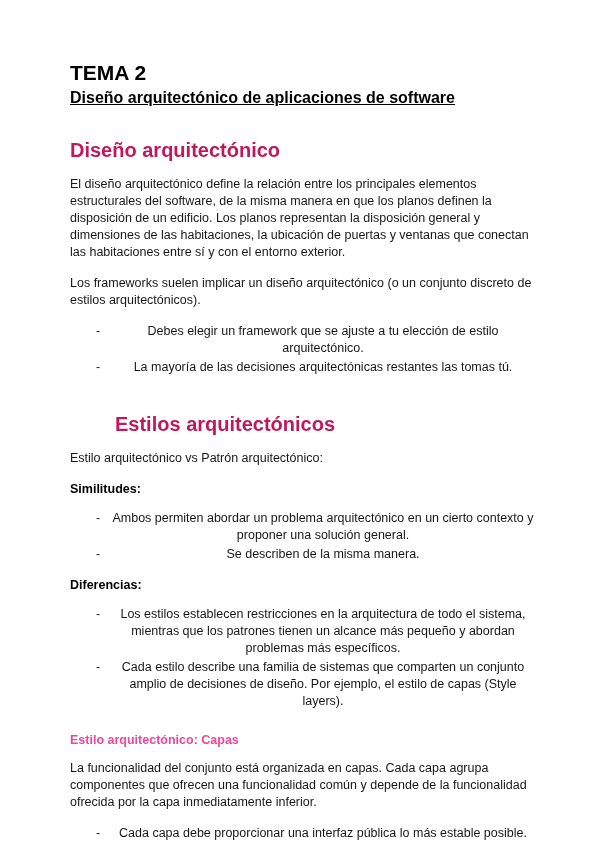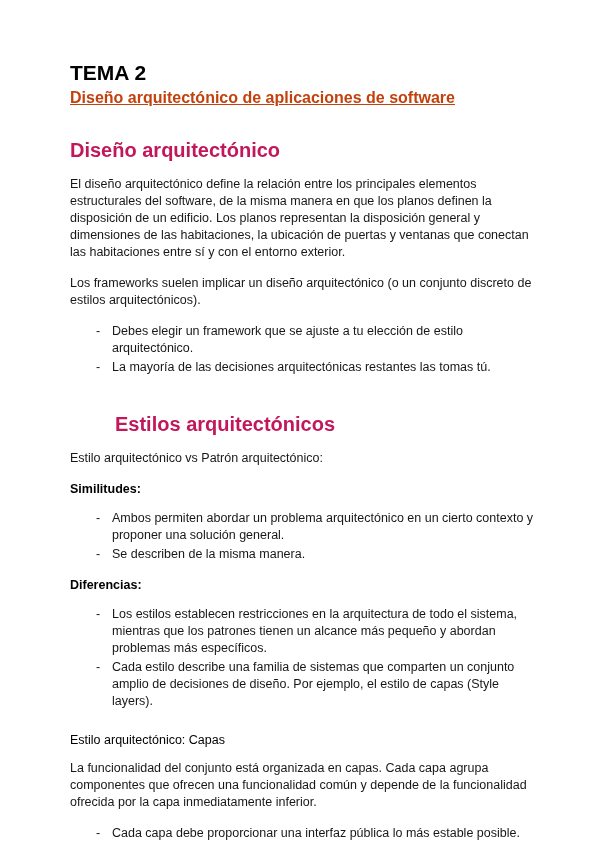--- a/index.html
+++ b/index.html
@@ -25,55 +25,56 @@
   h1.title {
     font-size: 21px;
     font-weight: bold;
     color: #000000;
     margin: 0 0 3px 0;
     line-height: 1.2;
   }
   h2.subtitle {
     font-size: 16px;
     font-weight: bold;
-    color: #c2410c;
+    color: #000000;
     text-decoration: underline;
     margin: 0 0 30px 0;
     line-height: 1.25;
   }
   h3.section-heading {
     font-size: 20px;
     font-weight: bold;
     color: #c2185b;
     margin: 0 0 13px 0;
     line-height: 1.25;
   }
   h3.section-heading.gap-top {
     margin-top: 36px;
     margin-left: 45px;
   }
   h4.sub-heading {
     font-size: 12.5px;
-    font-weight: normal;
-    color: #000000;
+    font-weight: bold;
+    color: #ec4899;
     margin: 22px 0 12px 0;
     line-height: 1.3;
   }
   p.paragraph {
     margin: 0 0 14px 0;
   }
   p.bold-label {
     margin: 2px 0 12px 0;
     font-weight: bold;
     color: #000000;
   }
   ul.dash-list {
     list-style: none;
     margin: 0 0 14px 0;
     padding: 0 0 0 26px;
+    text-align: center;
   }
   ul.dash-list li {
     position: relative;
     padding-left: 16px;
     margin: 0 0 2px 0;
   }
   ul.dash-list li::before {
     content: "-";
     position: absolute;
     left: 0;

